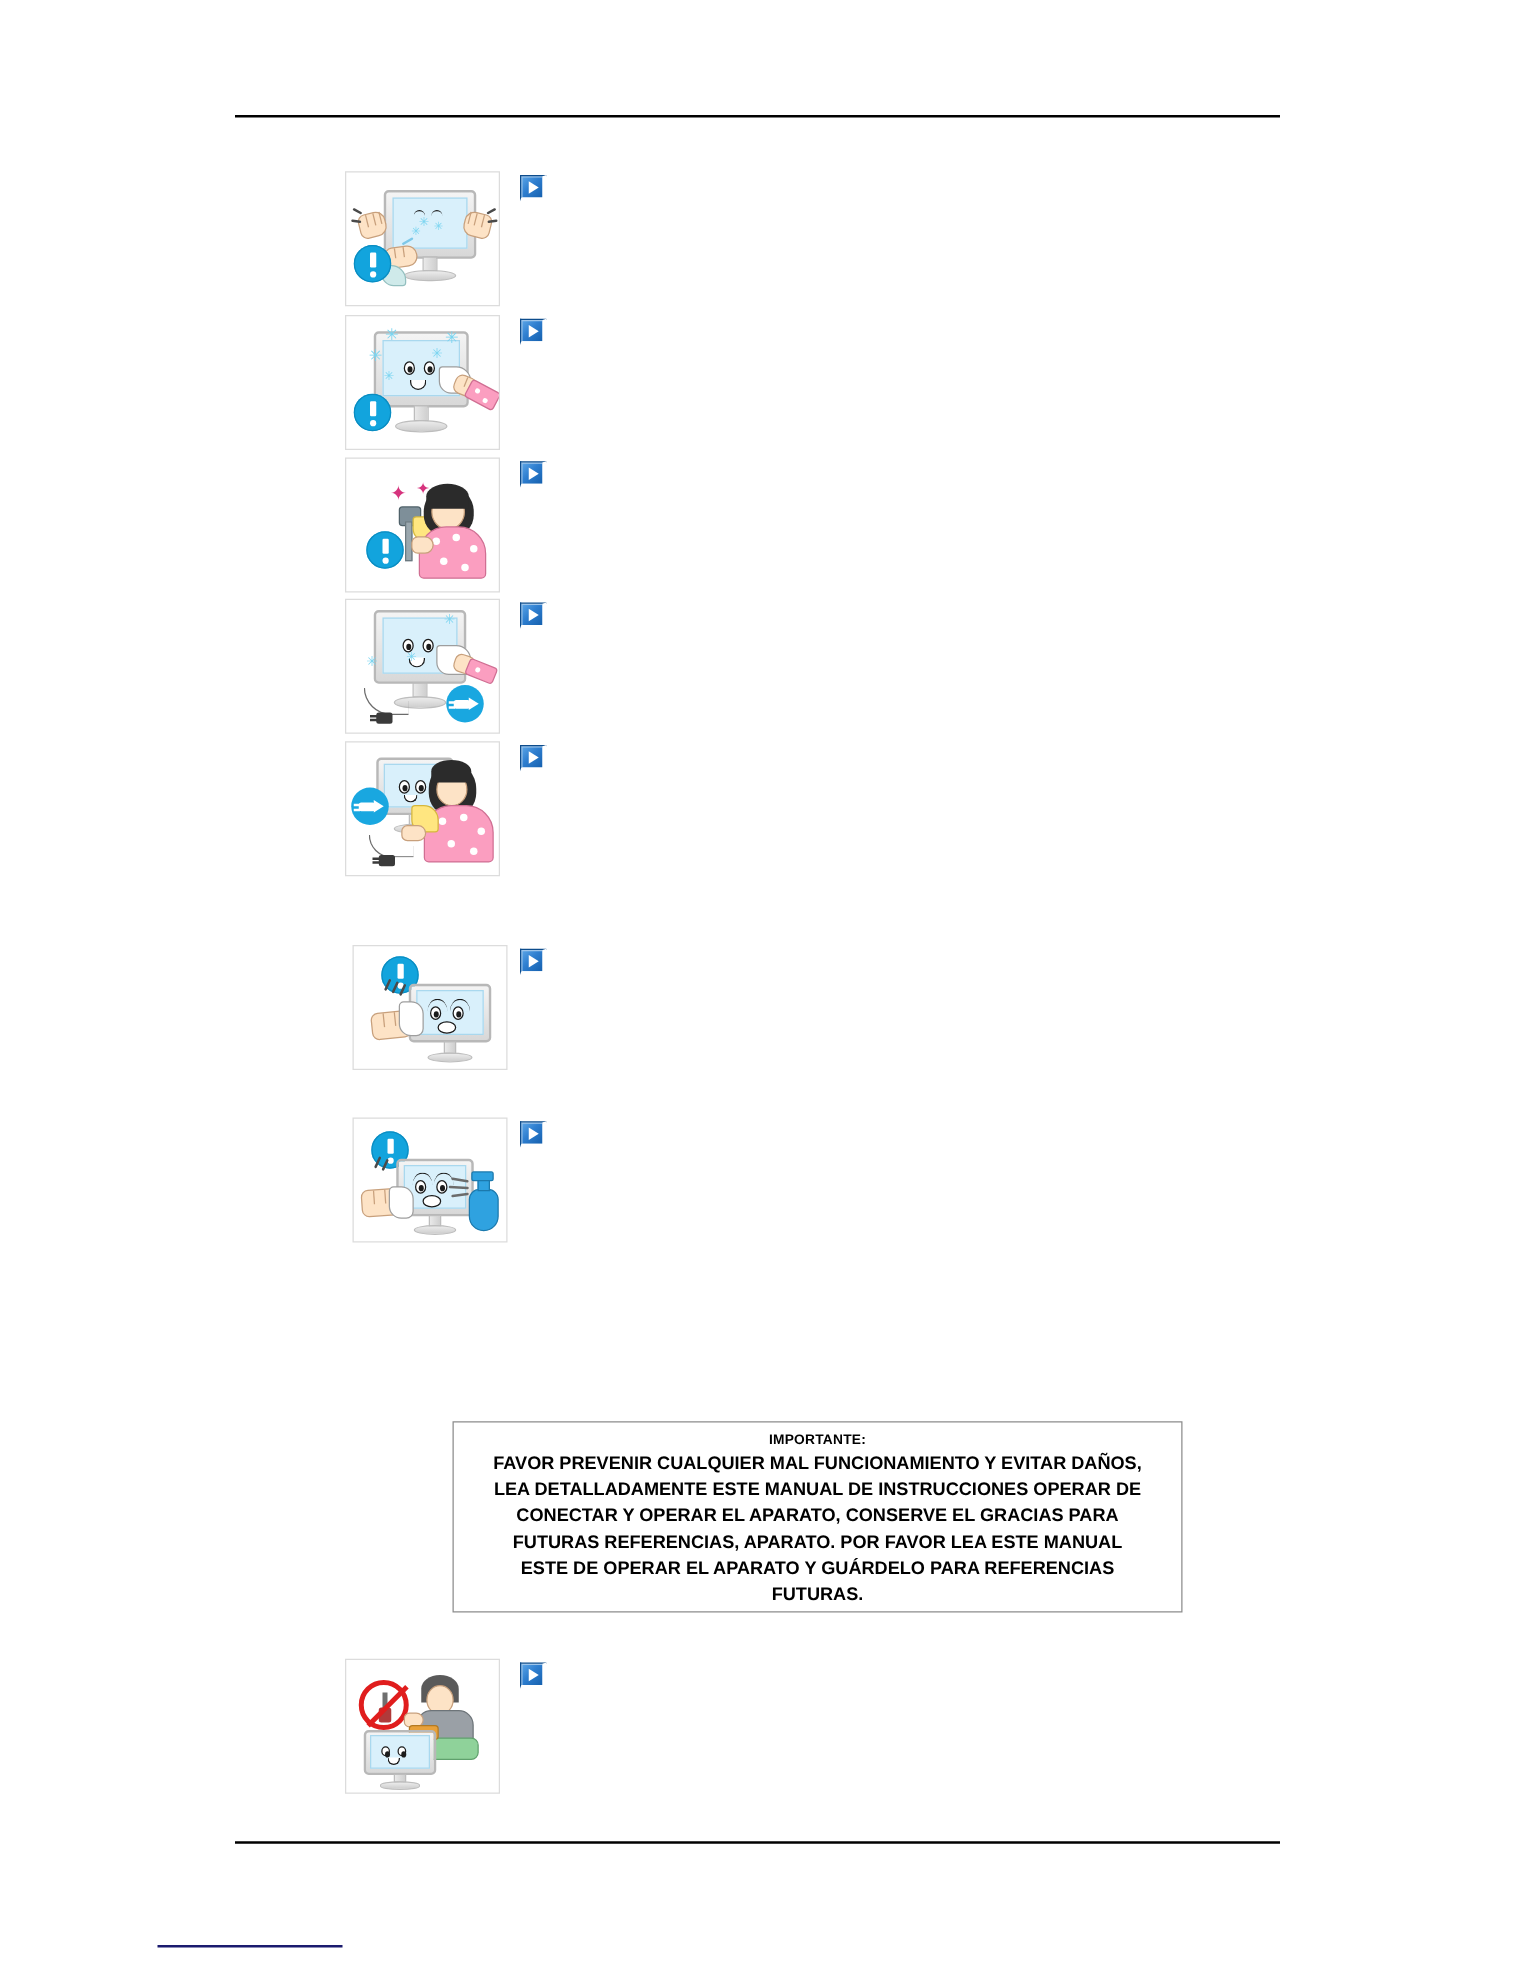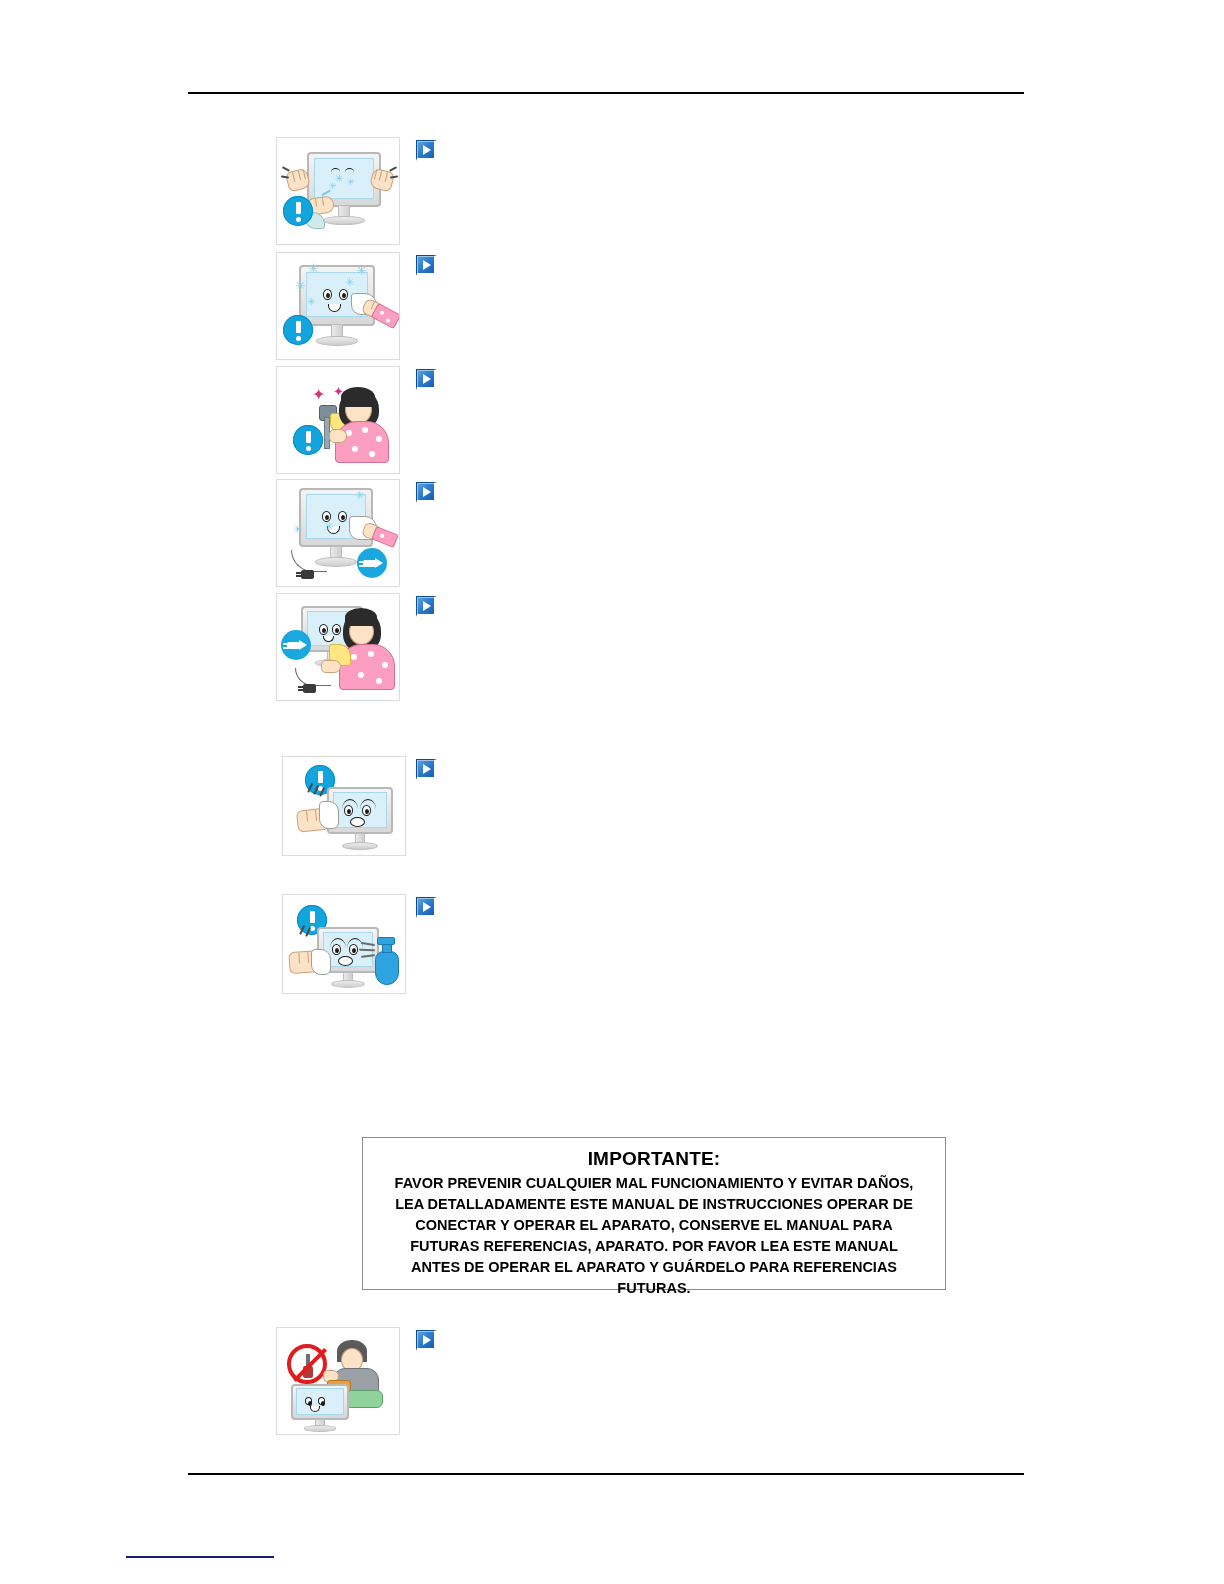--- a/index.html
+++ b/index.html
@@ -310,21 +310,21 @@
     position:absolute;
     left:362px;top:1137px;
     width:584px;height:153px;
     border:1px solid #8c8c8c;
     box-sizing:border-box;
     background:#ffffff;
     padding:7px 10px 0 10px;
   }
   .important-title{
     text-align:center;
-    font-size:19px;
+    font-size:11px;
     font-weight:bold;
     color:#000000;
     letter-spacing:0.2px;
     line-height:1.45;
   }
   .important-body{
     text-align:center;
     font-size:14.5px;
     font-weight:bold;
     color:#000000;
@@ -588,23 +588,23 @@
       <div class="mist" style="left:76px;top:54px;width:16px;transform:rotate(3deg);"></div>
       <div class="mist" style="left:78px;top:60px;width:14px;transform:rotate(-8deg);"></div>
     </div>
     <div class="marker" style="position:absolute;left:134px;top:3px;"></div>
   </div>
 
   <div class="important-box">
     <div class="important-title">IMPORTANTE:</div>
     <div class="important-body">FAVOR PREVENIR CUALQUIER MAL FUNCIONAMIENTO Y EVITAR DAÑOS,</div>
     <div class="important-body">LEA DETALLADAMENTE ESTE MANUAL DE INSTRUCCIONES OPERAR DE</div>
-    <div class="important-body">CONECTAR Y OPERAR EL APARATO, CONSERVE EL MANUAL PARA</div>
+    <div class="important-body">CONECTAR Y OPERAR EL APARATO, CONSERVE EL GRACIAS PARA</div>
     <div class="important-body">FUTURAS REFERENCIAS, APARATO. POR FAVOR LEA ESTE MANUAL</div>
-    <div class="important-body">ANTES DE OPERAR EL APARATO Y GUÁRDELO PARA REFERENCIAS</div>
+    <div class="important-body">ESTE DE OPERAR EL APARATO Y GUÁRDELO PARA REFERENCIAS</div>
     <div class="important-body">FUTURAS.</div>
   </div>
 
   <div class="item" style="left:276px;top:1327px;">
     <div class="fig" style="width:124px;height:108px;">
       <div class="noicon" style="left:10px;top:16px;">
         <div class="driver"></div>
         <div class="handle"></div>
         <div class="slash"></div>
       </div>

